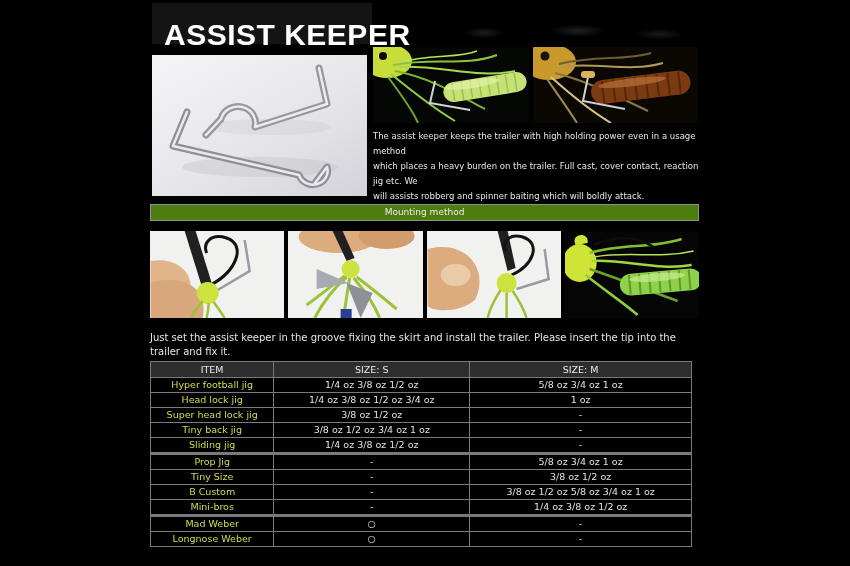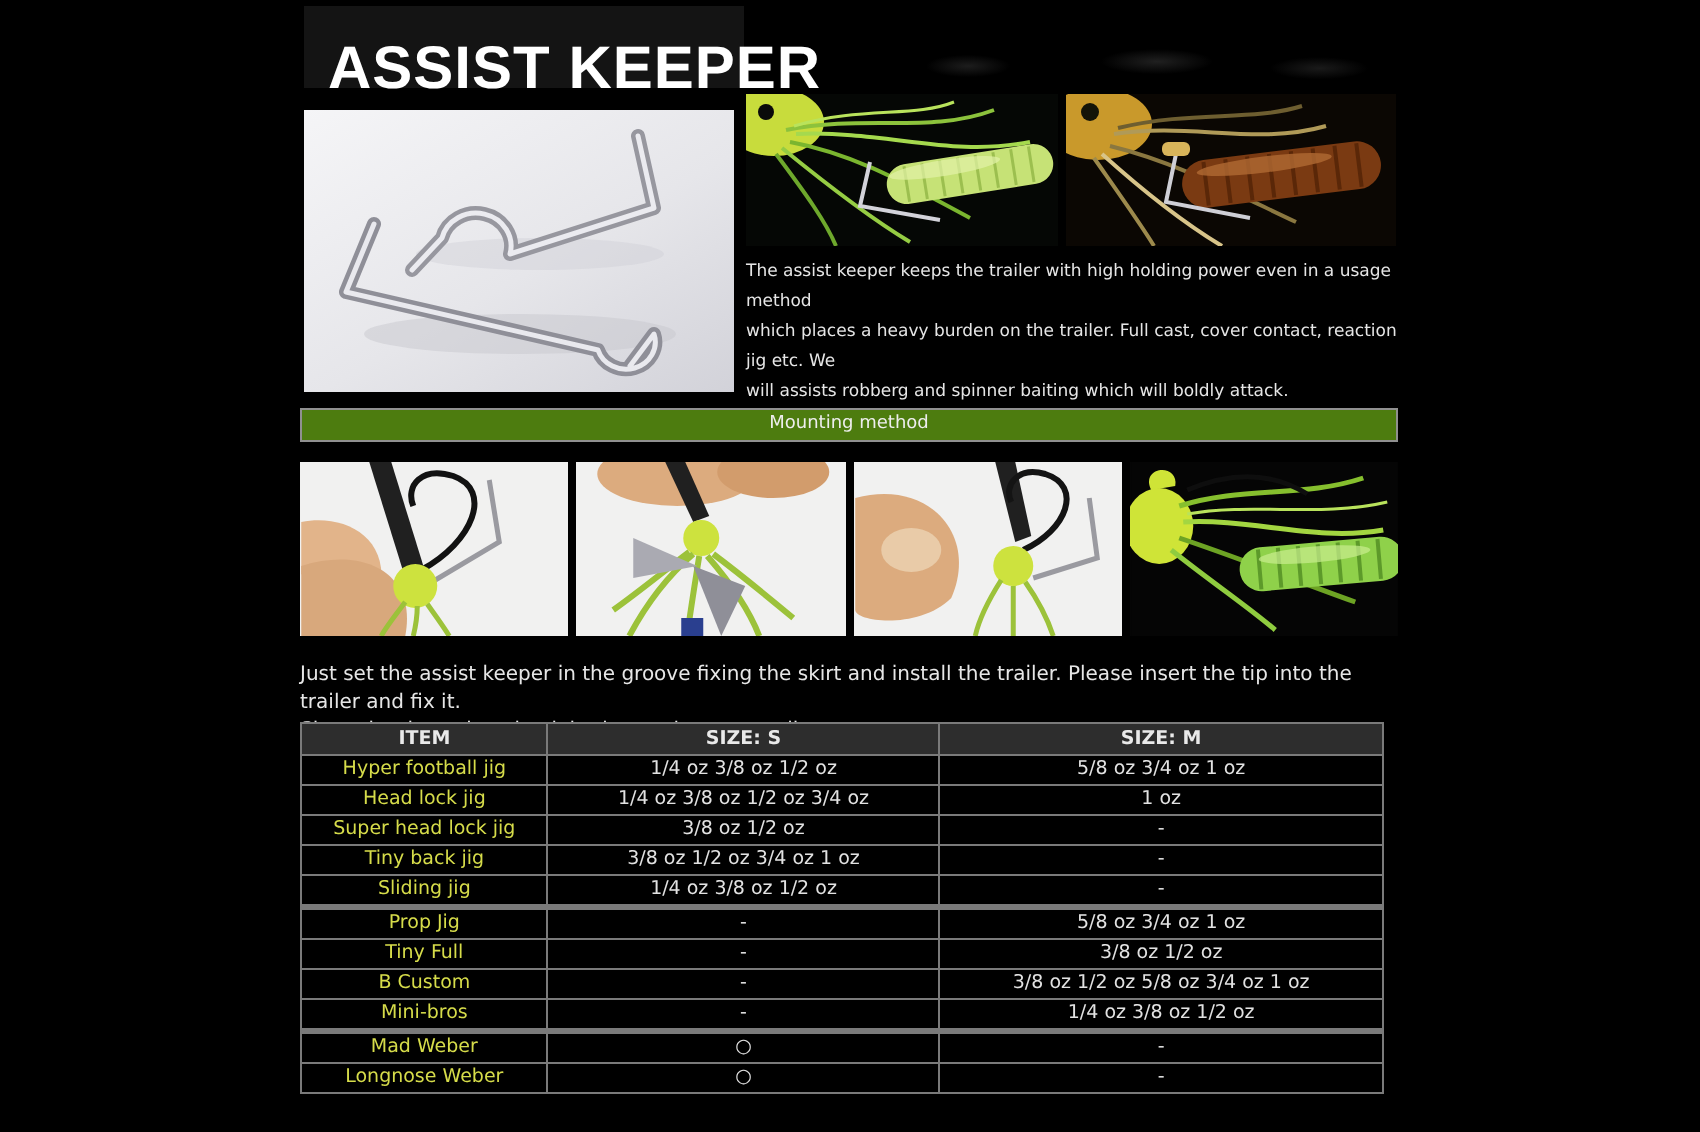--- a/index.html
+++ b/index.html
@@ -37,21 +37,21 @@
   .step-dark{background:#050505;}
 
   .instructions{position:absolute;left:150px;top:331px;width:556px;
       font-size:10px;line-height:14px;color:#e6e6e6;white-space:pre-line;}
 
   table.sizes{position:absolute;left:150px;top:361px;width:542px;
       border-collapse:collapse;table-layout:fixed;}
   table.sizes th,table.sizes td{border:1px solid #7a7a7a;height:14px;
       padding:0 2px;text-align:center;font-size:9.5px;line-height:14px;
       overflow:hidden;white-space:nowrap;}
-  table.sizes th{background:#2d2d2d;color:#e9e9e9;font-weight:bold;height:15px;}
+  table.sizes th{background:#2d2d2d;color:#e9e9e9;font-weight:normal;height:15px;}
   table.sizes td{color:#e2e2e2;background:#000;}
   table.sizes td.item{color:#d6dc4a;}
   table.sizes tr.group-start td{border-top-width:3px;}
 </style>
 </head>
 <body>
 
 <div class="title-band"></div>
 <div class="ghost"></div>
 <div class="page-title">ASSIST KEEPER</div>
@@ -235,21 +235,21 @@
         <td class="item">Sliding jig</td>
         <td>1/4 oz 3/8 oz 1/2 oz</td>
         <td>-</td>
       </tr>
       <tr class="group-start">
         <td class="item">Prop Jig</td>
         <td>-</td>
         <td>5/8 oz 3/4 oz 1 oz</td>
       </tr>
       <tr>
-        <td class="item">Tiny Full</td>
+        <td class="item">Tiny Size</td>
         <td>-</td>
         <td>3/8 oz 1/2 oz</td>
       </tr>
       <tr>
         <td class="item">B Custom</td>
         <td>-</td>
         <td>3/8 oz 1/2 oz 5/8 oz 3/4 oz 1 oz</td>
       </tr>
       <tr>
         <td class="item">Mini-bros</td>

